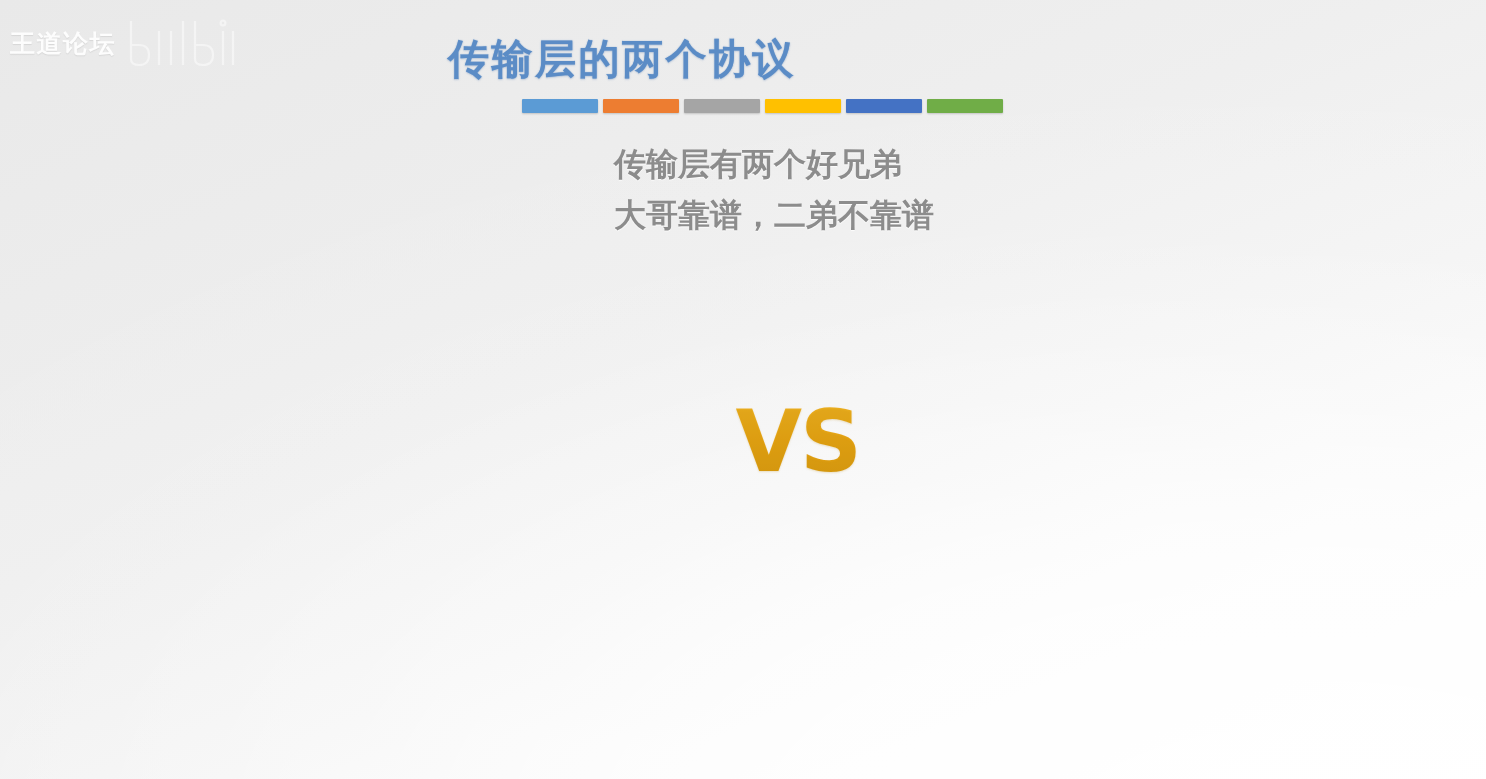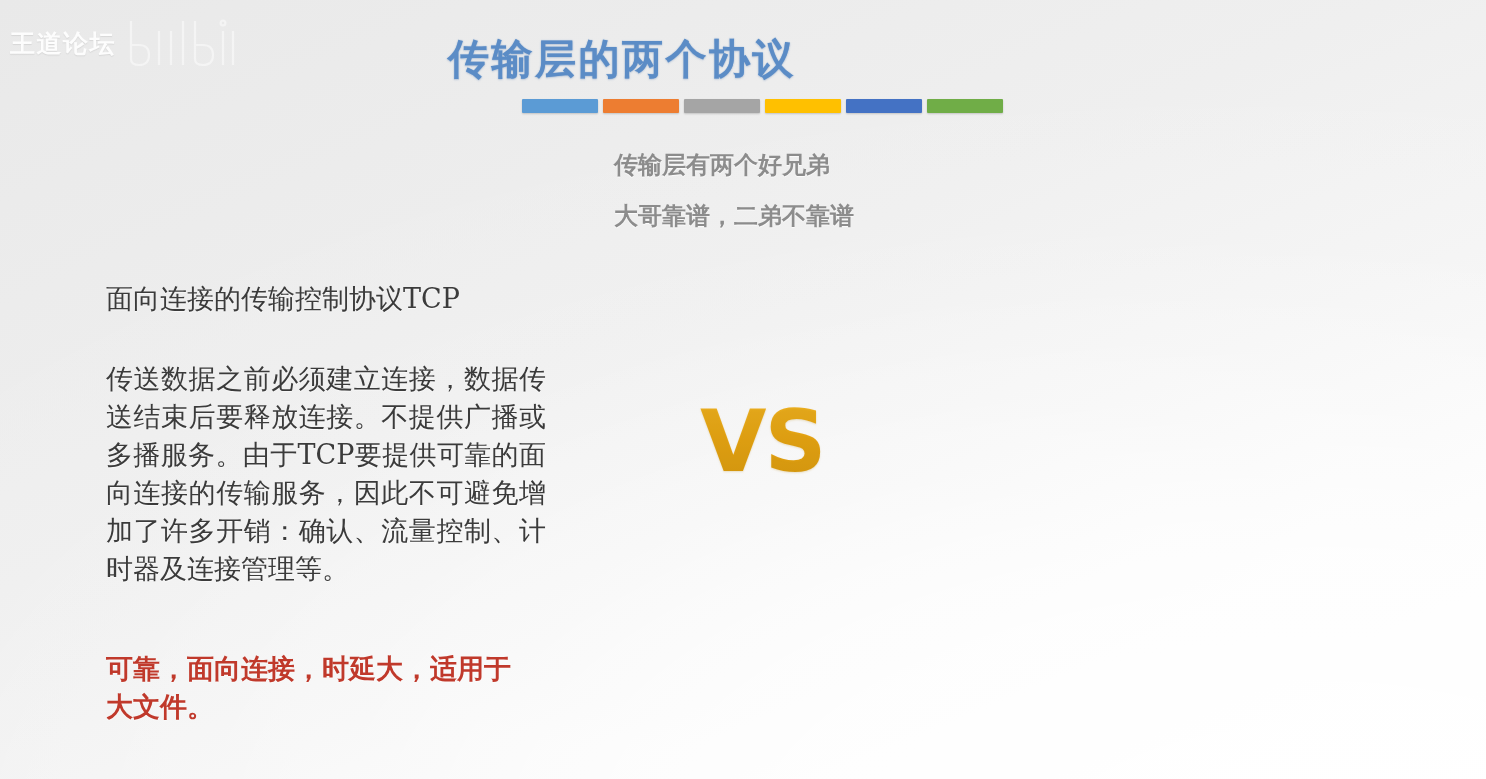--- a/index.html
+++ b/index.html
@@ -98,35 +98,35 @@
 
   
   .subtitle-block {
     position: absolute;
     left: 614px;
     top: 139px;
     width: 400px;
   }
   .subtitle-line {
     font-family: "DejaVu Serif", "Liberation Serif", serif;
-    font-size: 24px;
+    font-size: 32px;
     font-weight: 600;
     color: #8c8c8c;
     line-height: 51px;
     white-space: nowrap;
     text-shadow: 0 1px 1px rgba(255,255,255,0.8);
   }
 
   
   .vs {
     position: absolute;
     left: 700px;
     top: 398px;
     width: 160px;
-    text-align: left;
+    text-align: right;
     font-family: "DejaVu Sans", "Liberation Sans", sans-serif;
     font-size: 86px;
     font-weight: 700;
     letter-spacing: -2px;
     line-height: 1;
     background: linear-gradient(180deg, #f0b424 0%, #e8a514 48%, #d99a10 100%);
     -webkit-background-clip: text;
     background-clip: text;
     color: transparent;
     text-shadow: 0 1px 2px rgba(180,130,10,0.22);
@@ -207,20 +207,15 @@
     <div class="bar" style="background: rgb(112, 173, 71);"></div>
   </div>
 
   <div class="subtitle-block">
     <div class="subtitle-line">传输层有两个好兄弟</div>
     <div class="subtitle-line">大哥靠谱，二弟不靠谱</div>
   </div>
 
   <div class="vs">VS</div>
 
-  <div class="col col-left">
-    <div class="col-heading">面向连接的传输控制协议TCP</div>
-    <div class="col-body">传送数据之前必须建立连接，数据传送结束后要释放连接。不提供广播或多播服务。由于TCP要提供可靠的面向连接的传输服务，因此不可避免增加了许多开销：确认、流量控制、计时器及连接管理等。</div>
-    <div class="col-summary">可靠，面向连接，时延大，适用于大文件。</div>
-  </div>
 
 
 </div>
 
 </body></html>

